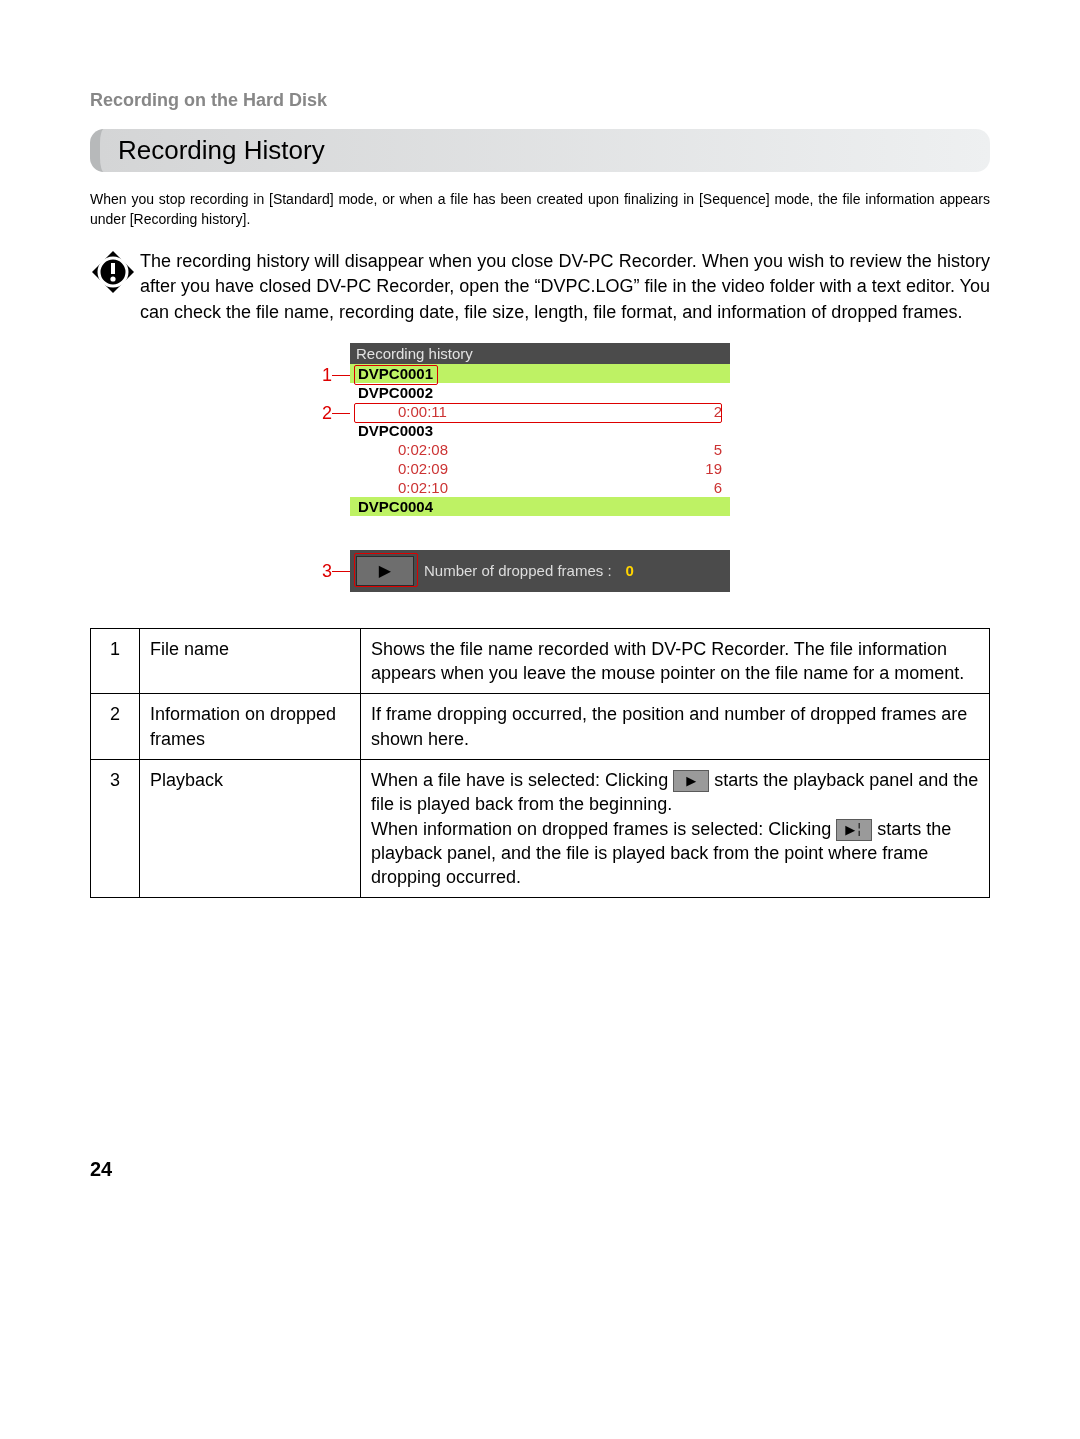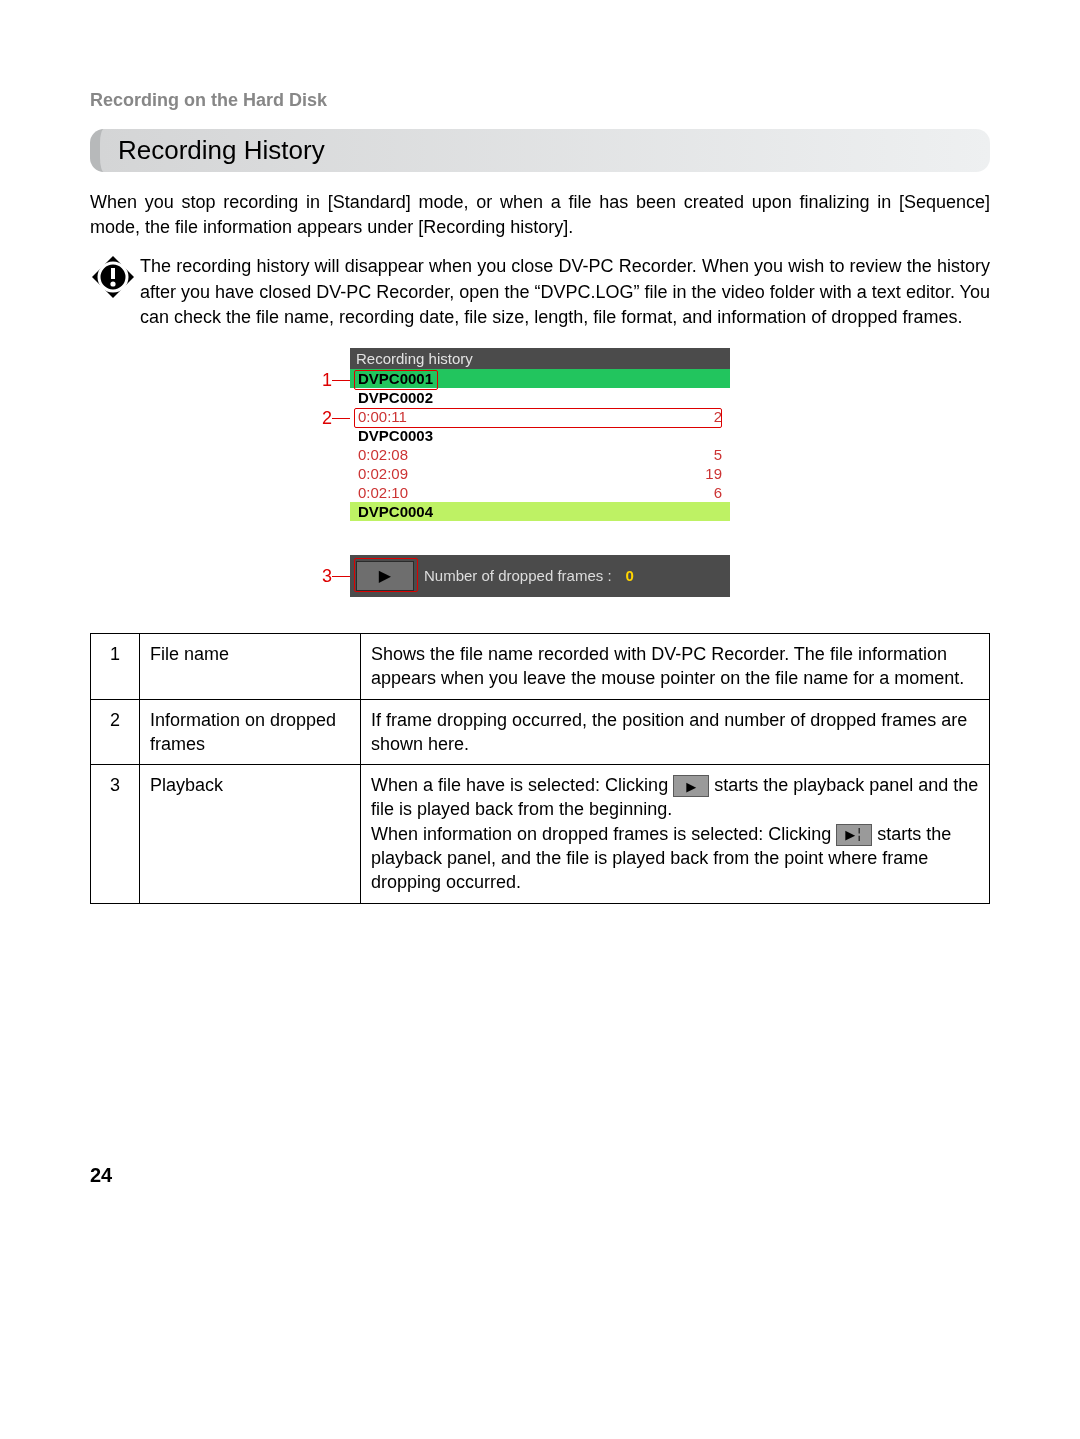--- a/index.html
+++ b/index.html
@@ -23,24 +23,24 @@
     background: linear-gradient(to right, #d4d5d6 0%, #eef0f1 100%);
     border-radius: 14px;
     padding: 6px 18px;
     font-size: 26px;
     font-weight: 500;
     color: #000;
     margin-bottom: 18px;
     border-left: 10px solid #b7b9ba;
   }
   .intro {
-    font-size: 18px;
+    font-size: 14px;
     text-align: justify;
     line-height: 1.4;
-    margin-bottom: 14px;
+    margin-bottom: 20px;
   }
   .note-row {
     display: flex;
     gap: 4px;
     margin-bottom: 18px;
   }
   .note-icon {
     flex: 0 0 46px;
   }
   .note-text {
@@ -67,21 +67,21 @@
   .shot-list {
     background: #fff;
     font-size: 15px;
   }
   .shot-row {
     display:flex;
     justify-content: space-between;
     padding: 1px 8px;
   }
   .fname { font-weight: bold; color:#000; }
-  .dropped-time { color:#c33; }
+  .dropped-time { color:#c33;margin-left:40px; }
   .dropped-count { color:#c33; }
   .box-red {
     position:absolute;
     border:1px solid #d00;
     border-radius:2px;
     pointer-events:none;
   }
   .shot-footer {
     background:#4b4b4b;
     display:flex;
@@ -173,21 +173,21 @@
 
       <span class="callout-num" style="left:-38px; top:22px;">1</span>
       <div class="callout-line" style="left:-18px; top:32px; width:18px;"></div>
       <span class="callout-num" style="left:-38px; top:60px;">2</span>
       <div class="callout-line" style="left:-18px; top:70px; width:18px;"></div>
       <span class="callout-num" style="left:-38px; top:218px;">3</span>
       <div class="callout-line" style="left:-18px; top:228px; width:18px;"></div>
 
       <div class="shot-title">Recording history</div>
       <div class="shot-list">
-        <div class="shot-row" style="background:#22c55e;">
+        <div class="shot-row" style="background:#bef264;">
             <span class="fname">DVPC0001</span>
           </div>
         <div class="shot-row">
             <span class="fname">DVPC0002</span>
           </div>
         <div class="shot-row">
             <span class="dropped-time">0:00:11</span>
             <span class="dropped-count">2</span>
           </div>
         <div class="shot-row">

